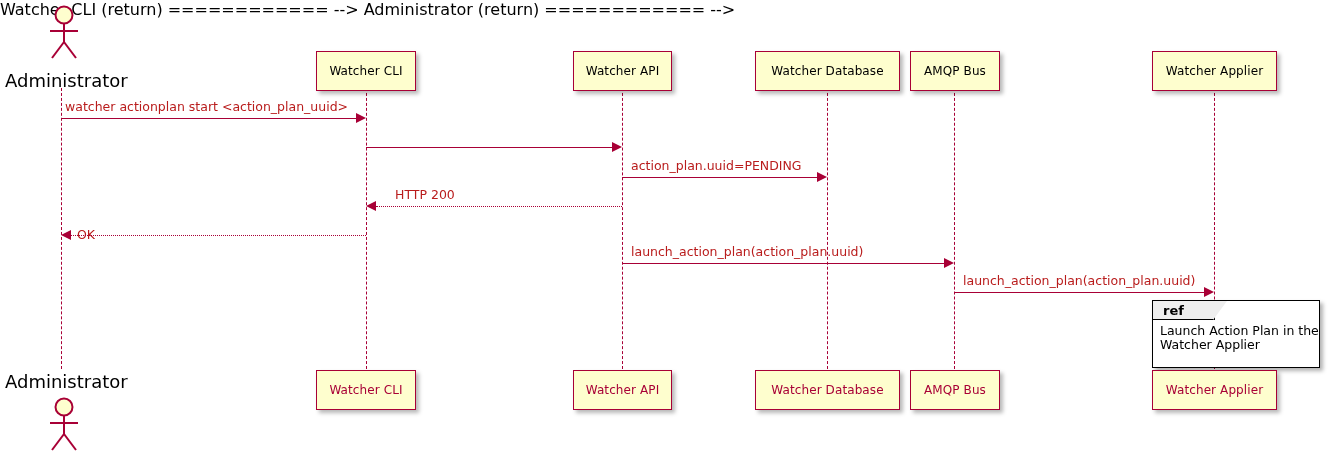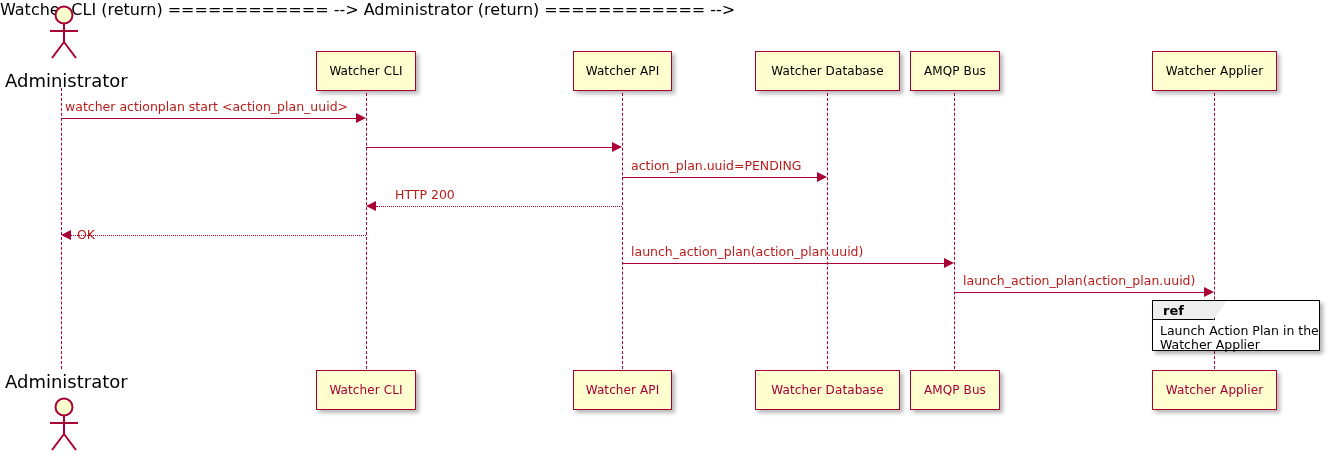--- a/index.html
+++ b/index.html
@@ -208,21 +208,21 @@
   <div class="msg-label" style="left:631px; top:246px;">launch_action_plan(action_plan.uuid)</div>
   <div class="msg-line" style="left:622px; top:263px; width:322px;"></div>
   <div class="arrow-head right" style="left:944px; top:258px;"></div>
 
   
   <div class="msg-label" style="left:963px; top:275px;">launch_action_plan(action_plan.uuid)</div>
   <div class="msg-line" style="left:954px; top:292px; width:250px;"></div>
   <div class="arrow-head right" style="left:1204px; top:287px;"></div>
 
   
-  <div class="ref-box" style="left:1152px; top:300px; width:168px; height:51px;padding-left:12px;">
+  <div class="ref-box" style="left:1152px; top:300px; width:168px; height:68px;padding-left:12px;">
     <div class="ref-tab" style="width:62px;">
       <span>ref</span>
     </div>
     <div class="ref-tab-notch" style="left:60px;"></div>
     <div class="ref-body" style="top:22px;">Launch Action Plan in the</div>
     <div class="ref-body" style="top:36px;">Watcher Applier</div>
   </div>
 
   
   <div class="participant bottom" style="left:316px; top:370px; width:100px;">

